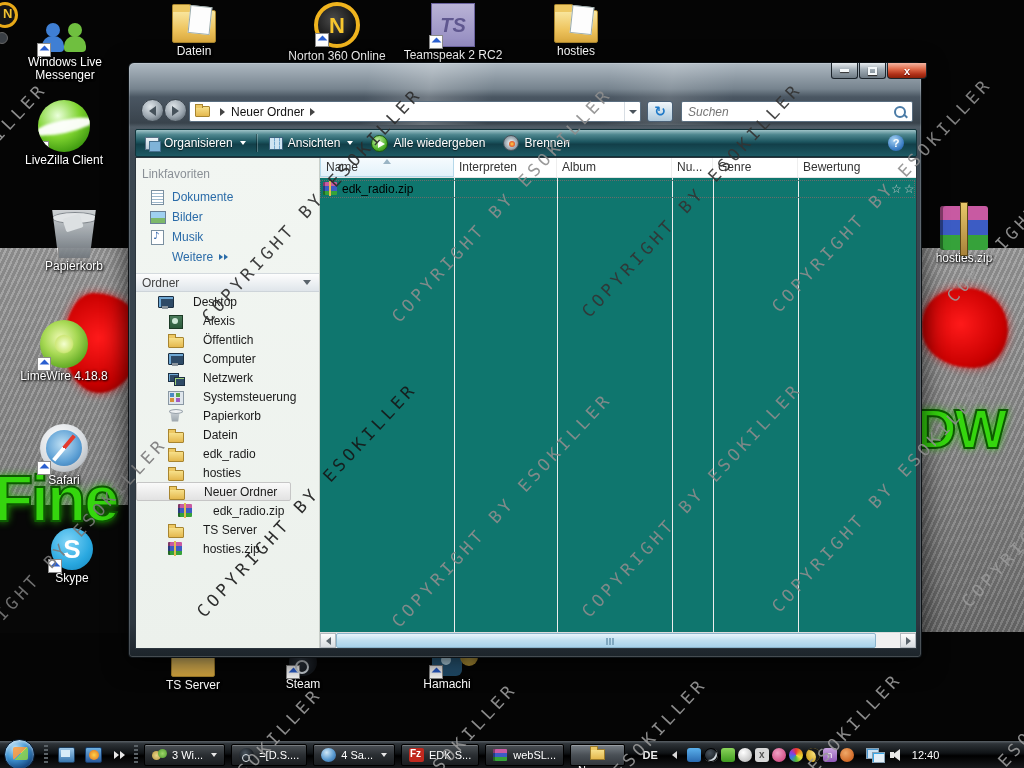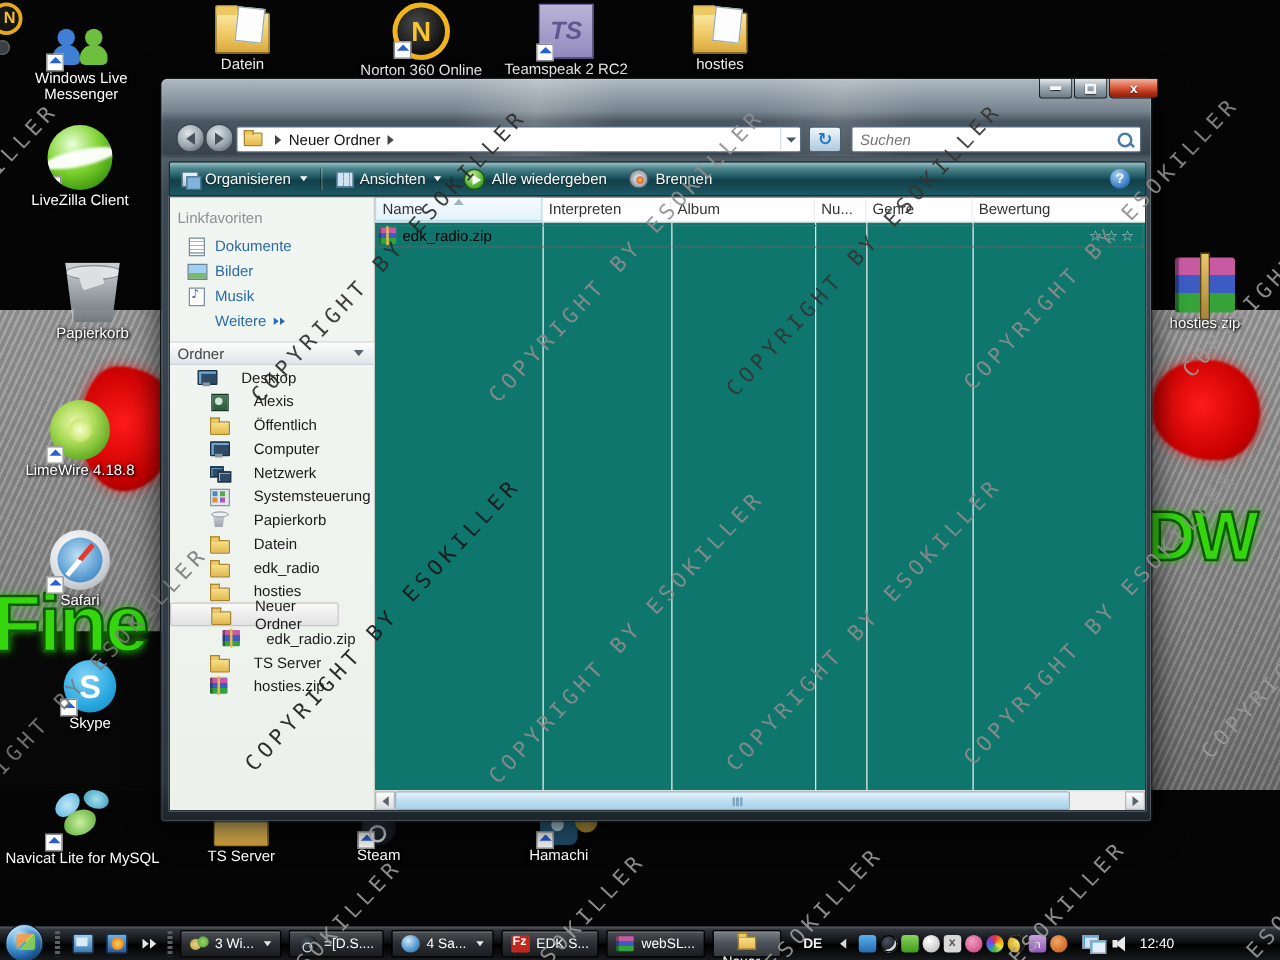--- a/index.html
+++ b/index.html
@@ -110,21 +110,21 @@
       linear-gradient(180deg,#6fa5cc 0 3px, transparent 3px 4px,#6fa5cc 4px 7px, transparent 7px 8px,#6fa5cc 8px 11px, transparent 11px); border:1px solid #3c647f; background-color:#9cc3dd; }
   .ico-play { width:17px; height:17px; border-radius:50%; background:radial-gradient(circle at 38% 30%, #c8f0a8, #53b52e 60%, #2c7e12); border:1px solid #1e5a0c; position:relative; }
   .ico-play::after { content:""; position:absolute; left:6px; top:4px; border-left:7px solid #fff; border-top:4.5px solid transparent; border-bottom:4.5px solid transparent; }
   .ico-burn { width:16px; height:16px; border-radius:50%; background:radial-gradient(circle, #f4f6f7 12%, #c3ccd2 35%, #8d9aa3 70%, #6c7880); border:1px solid #4a555d; position:relative; }
   .ico-burn::after { content:""; position:absolute; left:5px; top:5px; width:6px; height:6px; border-radius:50%; background:radial-gradient(circle,#ffd24a,#e2542a 70%); }
   .ico-help { width:16px; height:16px; border-radius:50%; background:radial-gradient(circle at 38% 30%, #a8d4f4, #3a7cc4 65%, #1d4e8c); color:#fff; font-size:11px; font-weight:bold; text-align:center; line-height:16px; text-shadow:none; }
 
   .content { position:absolute; left:6px; top:94px; width:782px; height:492px; background:#fff; border:1px solid #2c363e; display:flex; }
 
   
-  .sidebar { width:164px; background:linear-gradient(180deg,#f2f6f2,#ecf1ec); border-right:1px solid #c9cfc9; font-size:12px; color:#222; position:relative; }
+  .sidebar { width:184px; background:linear-gradient(180deg,#f2f6f2,#ecf1ec); border-right:1px solid #c9cfc9; font-size:12px; color:#222; position:relative; }
   .fav-title { color:#8a9096; padding:9px 0 6px 6px; }
   .fav-item { display:flex; align-items:center; gap:7px; padding:3px 0 3px 14px; color:#2a6ba8; }
   .fav-more { display:flex; align-items:center; gap:6px; padding:3px 0 3px 36px; color:#2a6ba8; }
   .chev2 { display:inline-flex; }
   .chev2 i { width:0; height:0; border-left:4px solid #2a6ba8; border-top:3px solid transparent; border-bottom:3px solid transparent; margin-right:1px; }
   .folders-band { margin-top:6px; height:19px; background:linear-gradient(180deg,#fdfdfd,#dfe5ea); border-top:1px solid #d4dade; border-bottom:1px solid #cdd4d9; color:#444; display:flex; align-items:center; padding:0 8px 0 6px; }
   .chev-down { margin-left:auto; width:0; height:0; border-top:5px solid #5a6artiest; border-top:5px solid #5a646c; border-left:4px solid transparent; border-right:4px solid transparent; }
   .titem { display:flex; align-items:center; gap:20px; height:19px; color:#1a1a1a; }
   .tsel { background:linear-gradient(180deg,#fafafa,#e2e2e2); border:1px solid #c6c6c6; border-radius:2px; }
 
@@ -281,29 +281,20 @@
         <span class="scut"></span>
       </div>
     <div class="dlabel">Safari</div>
   </div>
   <div class="dicon" style="left:22px;top:528px;width:100px;">
     <div class="dbox ic-skype">
         <span class="scut"></span>
       </div>
     <div class="dlabel">Skype</div>
   </div>
-  <div class="dicon" style="left:0px;top:630px;width:132px;">
-    <div class="dbox ic-navicat">
-      <span class="leaf" style="left:4px;top:6px;width:22px;height:16px;background:radial-gradient(circle,#bfe8f8,#5ab4e0);transform:rotate(-30deg);"></span>
-      <span class="leaf" style="left:28px;top:2px;width:20px;height:15px;background:radial-gradient(circle,#9fe0ec,#3a9ab8);transform:rotate(30deg);"></span>
-      <span class="leaf" style="left:12px;top:18px;width:26px;height:20px;background:radial-gradient(circle,#c8f0a0,#5aa832);transform:rotate(-8deg);"></span>
-      <span class="scut"></span>
-    </div>
-    <div class="dlabel">Navicat Lite for MySQL</div>
-  </div>
 
   <div class="dicon" style="left:158px;top:636px;width:70px;">
     <div class="dbox big-folder"></div>
     <div class="dlabel">TS Server</div>
   </div>
   <div class="dicon" style="left:268px;top:648px;width:70px;">
     <div class="dbox ic-steam-big">
         <span class="scut"></span>
       </div>
     <div class="dlabel">Steam</div>

